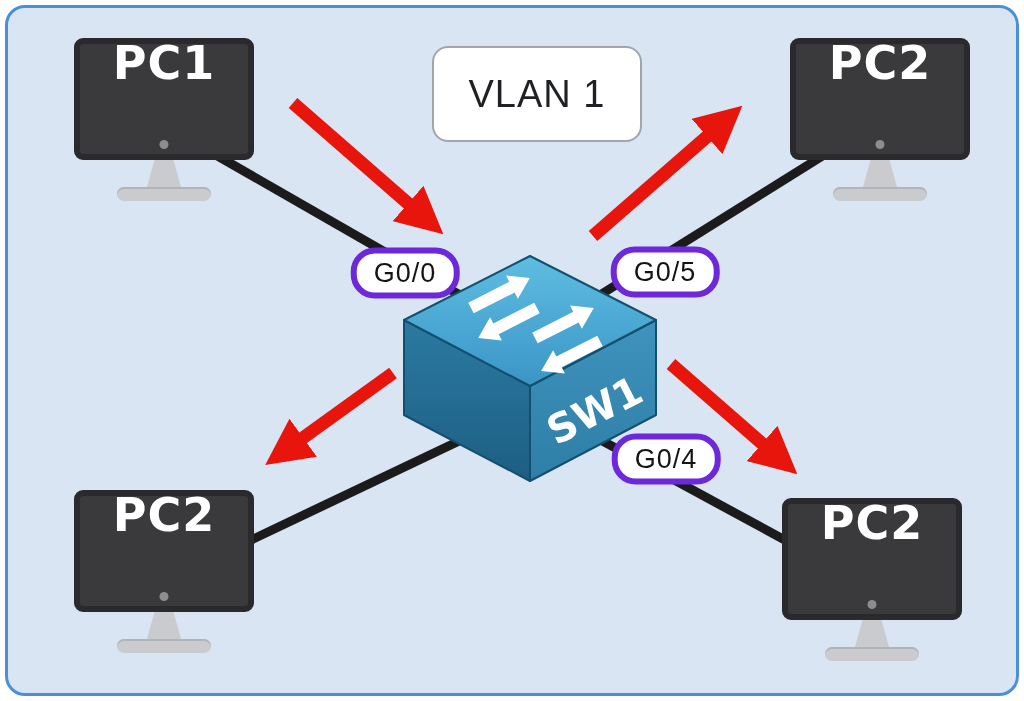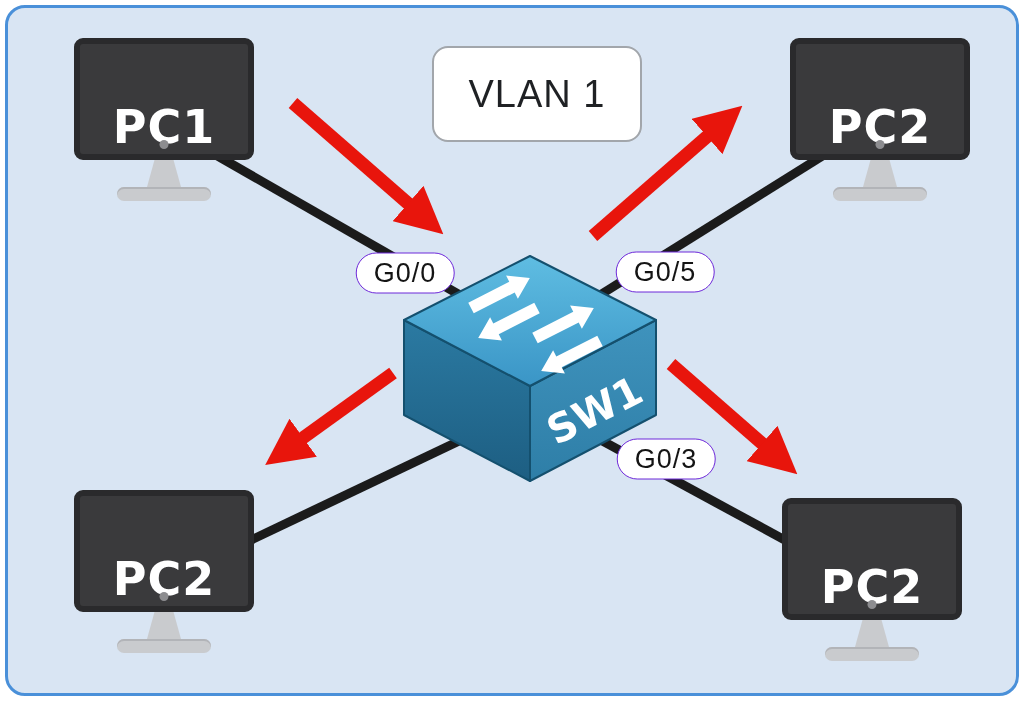--- a/index.html
+++ b/index.html
@@ -35,21 +35,21 @@
     align-items: center;
   }
   .pc .screen {
     width: 180px;
     height: 122px;
     background: #3a3a3c;
     border: 6px solid #2a2a2c;
     border-radius: 9px;
     box-sizing: border-box;
     display: flex;
-    align-items: flex-end;
+    align-items: flex-start;
     justify-content: center;
     position: relative;
   }
   .pc .pc-label {
     color: #ffffff;
     font-family: "DejaVu Sans", sans-serif;
     font-weight: 800;
     font-size: 46px;
     letter-spacing: 1px;
     margin-top: -8px;
@@ -101,21 +101,21 @@
     font-size: 38px;
     color: #1f2124;
     letter-spacing: 1px;
   }
 
   
   .port {
     position: absolute;
     transform: translate(-50%, -50%);
     background: #ffffff;
-    border: 1px solid #6d28d9;
+    border: 6px solid #6d28d9;
     border-radius: 24px;
     padding: 4px 17px;
     font-size: 27px;
     color: #141414;
     letter-spacing: 1px;
     white-space: nowrap;
   }
   .port.p00 { left: 397px; top: 265px; }
   .port.p01 { left: 657px; top: 264px; }
   .port.p02 { left: 395px; top: 451px; }
@@ -208,15 +208,15 @@
     <div class="screen">
       <span class="pc-label">PC2</span>
       <span class="camera-dot"></span>
     </div>
     <div class="stand"></div>
     <div class="base"></div>
   </div>
 
   <div class="port p00">G0/0</div>
   <div class="port p01">G0/5</div>
-  <div class="port p03">G0/3</div>
+  <div class="port p03">G0/4</div>
 
 </div>
 
 </body></html>

